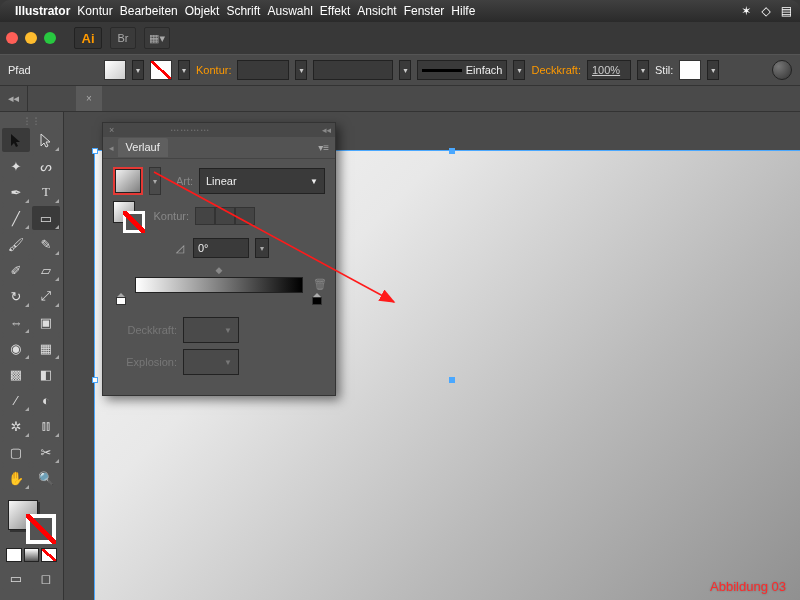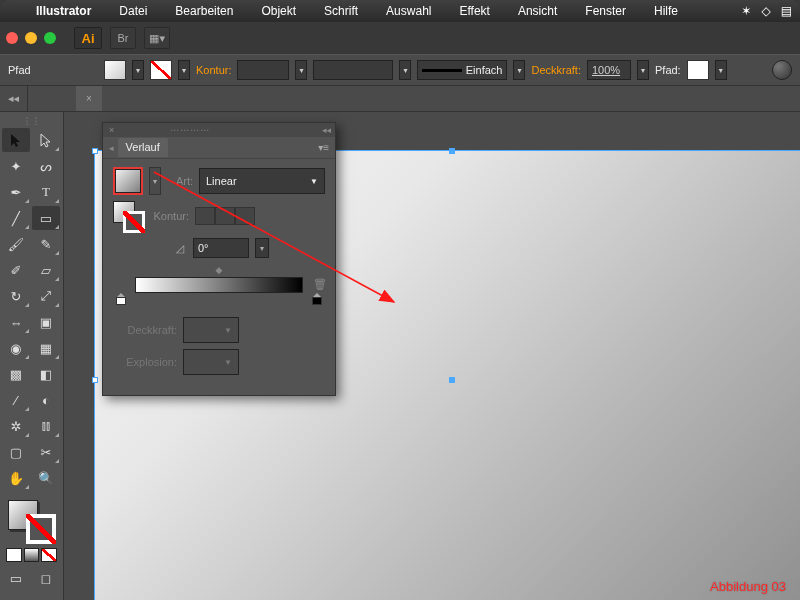--- a/index.html
+++ b/index.html
@@ -1,17 +1,17 @@
 <!DOCTYPE html>
 <html><head>
 <meta charset="utf-8">
 <style>
   * { margin: 0; padding: 0; box-sizing: border-box; font-family: "Helvetica Neue", Arial, sans-serif; user-select: none; }
   body { width: 800px; height: 600px; background: #383838; overflow: hidden; position: relative; border-radius: 10px 10px 0 0; }
-  .menubar { height: 22px; background: linear-gradient(#404040,#2a2a2a); display: flex; align-items: center; padding: 0 8px; font-size: 12px; color: #fff; gap: 28px; }
+  .menubar { height: 22px; background: linear-gradient(#404040,#2a2a2a); display: flex; align-items: center; padding: 0 8px; font-size: 12px; color: #fff; gap: 7px; }
   .menubar-right { margin-left: auto; display: flex; gap: 10px; }
   .appbar { height: 32px; background: #383838; display: flex; align-items: center; padding: 0 6px; gap: 8px; }
   .traffic { display: flex; gap: 7px; margin-right: 10px; }
   .tlight { width: 12px; height: 12px; border-radius: 50%; }
   .tlight.red { background: #ff5f57; } .tlight.yellow { background: #febc2e; } .tlight.green { background: #28c840; }
   .ai-logo { width: 28px; height: 22px; background: #333; border: 1px solid #222; display: flex; align-items: center; justify-content: center; color: #ff9a00; font-weight: bold; font-size: 13px; border-radius: 2px; }
   .appbar-btn { width: 26px; height: 22px; background: #3a3a3a; border: 1px solid #2a2a2a; border-radius: 2px; display: flex; align-items: center; justify-content: center; color: #aaa; font-size: 11px; }
   .control-bar { height: 32px; background: #4a4a4a; border-top: 1px solid #555; border-bottom: 1px solid #333; display: flex; align-items: center; padding: 0 8px; gap: 6px; font-size: 11px; color: #eee; }
   .cb-label { color: #eee; }
   .swatch { width: 22px; height: 20px; border: 1px solid #333; background: linear-gradient(135deg,#fff,#ccc); }
@@ -91,21 +91,21 @@
 
   .annotation-label { position: absolute; right: 14px; bottom: 6px; color: #ff2a2a; font-size: 13px; font-weight: 500; text-shadow: 0 0 2px rgba(0,0,0,.3);}
   svg.arrow{position:absolute;left:0;top:0;pointer-events:none;}
 </style>
 </head>
 <body>
 
 <div class="menubar">
   <span></span>
   <span style="font-weight:600">Illustrator</span>
-  <span>Datei</span>
+  <span>Kontur</span>
   <span>Bearbeiten</span>
   <span>Objekt</span>
   <span>Schrift</span>
   <span>Auswahl</span>
   <span>Effekt</span>
   <span>Ansicht</span>
   <span>Fenster</span>
   <span>Hilfe</span>
   <div class="menubar-right">
     <span>✶</span>
@@ -137,21 +137,21 @@
   <div class="cb-input" style="width:80px"></div>
     <div class="dd">▾</div>
   <div class="uniform">
       <div class="line"></div>
       <span>Einfach</span>
     </div>
     <div class="dd">▾</div>
   <span class="cb-label" style="color:#ff9a00">Deckkraft:</span>
   <div class="cb-input" style="width:44px">100%</div>
     <div class="dd">▾</div>
-  <span class="cb-label">Pfad:</span>
+  <span class="cb-label">Stil:</span>
   <div class="swatch" style="background:#fff"></div>
     <div class="dd">▾</div>
   <div class="round-btn"></div>
 </div>
 
 <div class="doc-tab">
   <div class="doc-tab-collapse">◂◂</div>
   <div style="width:48px"></div>
   <div class="tab">
     <span class="x">×</span>

